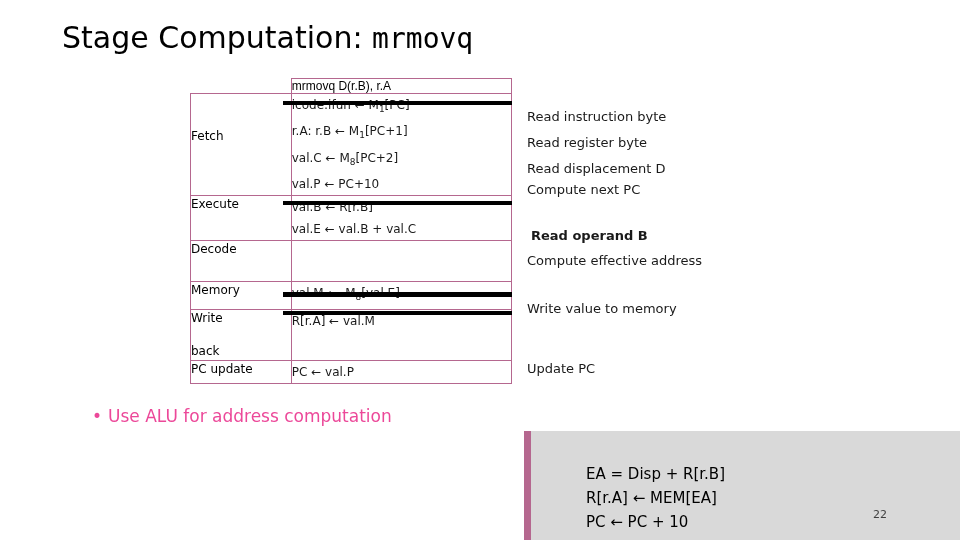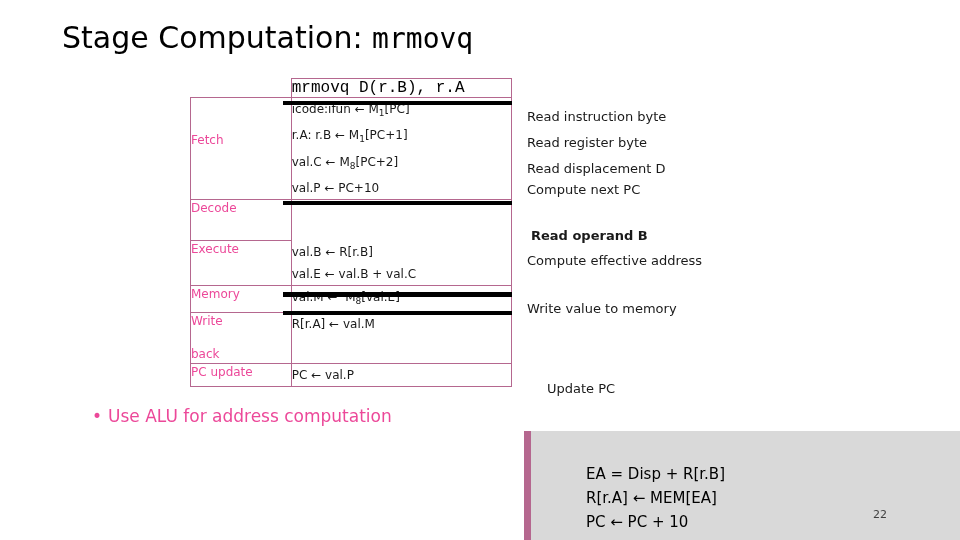--- a/index.html
+++ b/index.html
@@ -45,35 +45,35 @@
   }
   .tbl td {
     padding: 0;
     vertical-align: top;
   }
   .cell-stage {
     width: 100px;
     border: 1px solid #b5678f;
     padding: 4px 6px 4px 6px;
     font-size: 12px;
-    color: #ec4899;
+    color: #000000;
     line-height: 17px;
   }
   .cell-ops {
     width: 220px;
     border: 1px solid #b5678f;
     padding: 3px 6px 4px 6px;
     line-height: 22px;
     color: #1a1a1a;
   }
   .cell-head {
     border: 1px solid #b5678f;
     padding: 3px 6px 3px 6px;
-    font-family: Liberation Mono, monospace;
-    font-size: 16px;
+    font-family: Liberation Sans, sans-serif;
+    font-size: 12px;
   }
   .noborder-left {
     border-left: 1px solid #b5678f;
     border-right: 1px solid #b5678f;
     border-top: none;
     border-bottom: none;
   }
   .mono {
     font-family: "DejaVu Sans Mono", monospace;
   }
@@ -173,30 +173,30 @@
       </td>
       <td class="cell-ops">
         <div>icode:ifun ← M<span class="sub">1</span>[PC]</div>
         <div>r.A: r.B ← M<span class="sub">1</span>[PC+1]</div>
         <div>val.C ← M<span class="sub">8</span>[PC+2]</div>
         <div>val.P ← PC+10</div>
       </td>
     </tr>
 
     <tr>
-      <td class="cell-stage" style="height:40px;">Decode</td>
-      <td class="noborder-left"></td>
-    </tr>
-
-    <tr>
       <td class="cell-stage" style="height:40px;">Execute</td>
       <td class="cell-ops" style="border-top:none;">
         <div>val.B ← R[r.B]</div>
         <div>val.E ← val.B + val.C</div>
       </td>
+    </tr>
+
+    <tr>
+      <td class="cell-stage" style="height:40px;">Decode</td>
+      <td class="noborder-left"></td>
     </tr>
 
     <tr>
       <td class="cell-stage" style="height:20px;">Memory</td>
       <td class="cell-ops">
         <div>val.M ←&nbsp; M<span class="sub">8</span>[val.E]</div>
       </td>
     </tr>
 
     <tr>
@@ -224,21 +224,21 @@
   <div class="bar" style="left:283px;top:311px;width:229px;height:4px;"></div>
 
   <div class="comments">
     <div class="comment" style="top:4px;left:0;">Read instruction byte</div>
     <div class="comment" style="top:30px;left:0;">Read register byte</div>
     <div class="comment" style="top:56px;left:0;">Read displacement D</div>
     <div class="comment" style="top:77px;left:0;">Compute next PC</div>
     <div class="comment" style="top:123px;left:4px;font-weight:bold;">Read operand B</div>
     <div class="comment" style="top:148px;left:0;">Compute effective address</div>
     <div class="comment" style="top:196px;left:0;">Write value to memory</div>
-    <div class="comment" style="top:276px;left:0;margin-left:20px;">Update PC</div>
+    <div class="comment" style="top:256px;left:0;">Update PC</div>
   </div>
 
   <div class="bullet">
     <span class="dot">•</span><span>Use ALU for address computation</span>
   </div>
 
   <div class="codebox">
     <div class="accent"></div>
     <div class="code-line" style="left:62px;top:34px;">EA = Disp + R[r.B]</div>
     <div class="code-line" style="left:62px;top:58px;">R[r.A] ← MEM[EA]</div>

